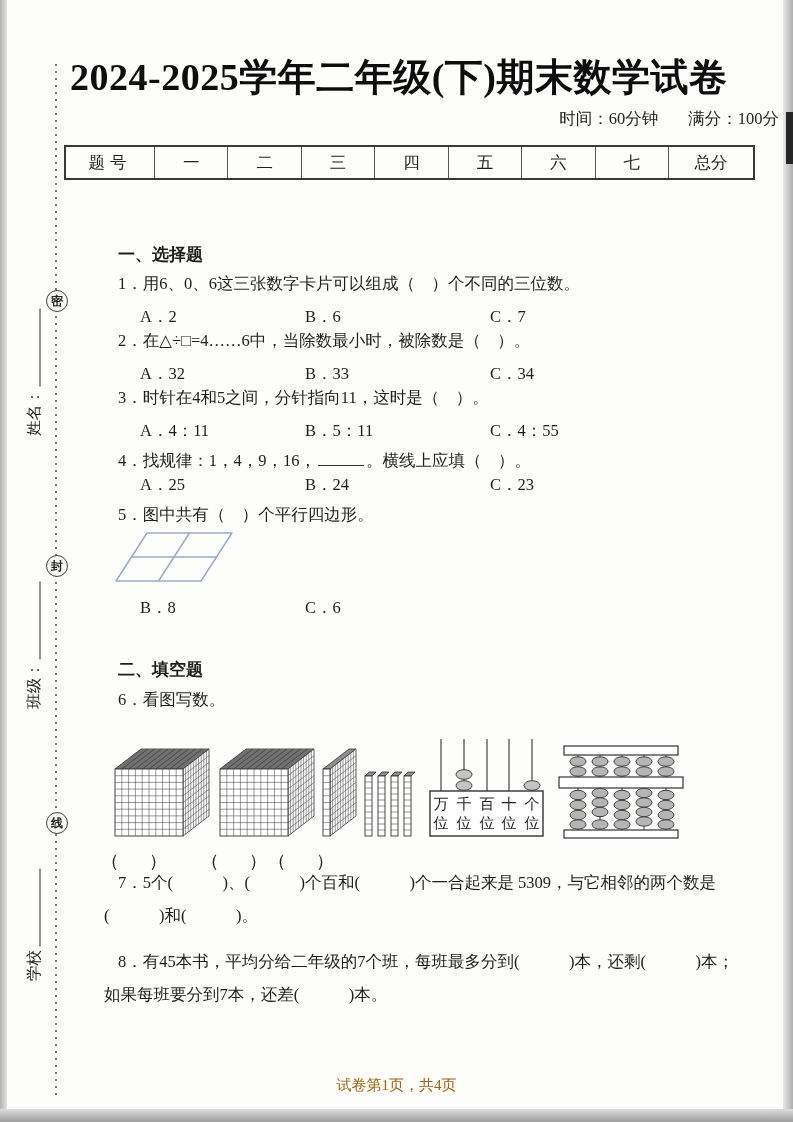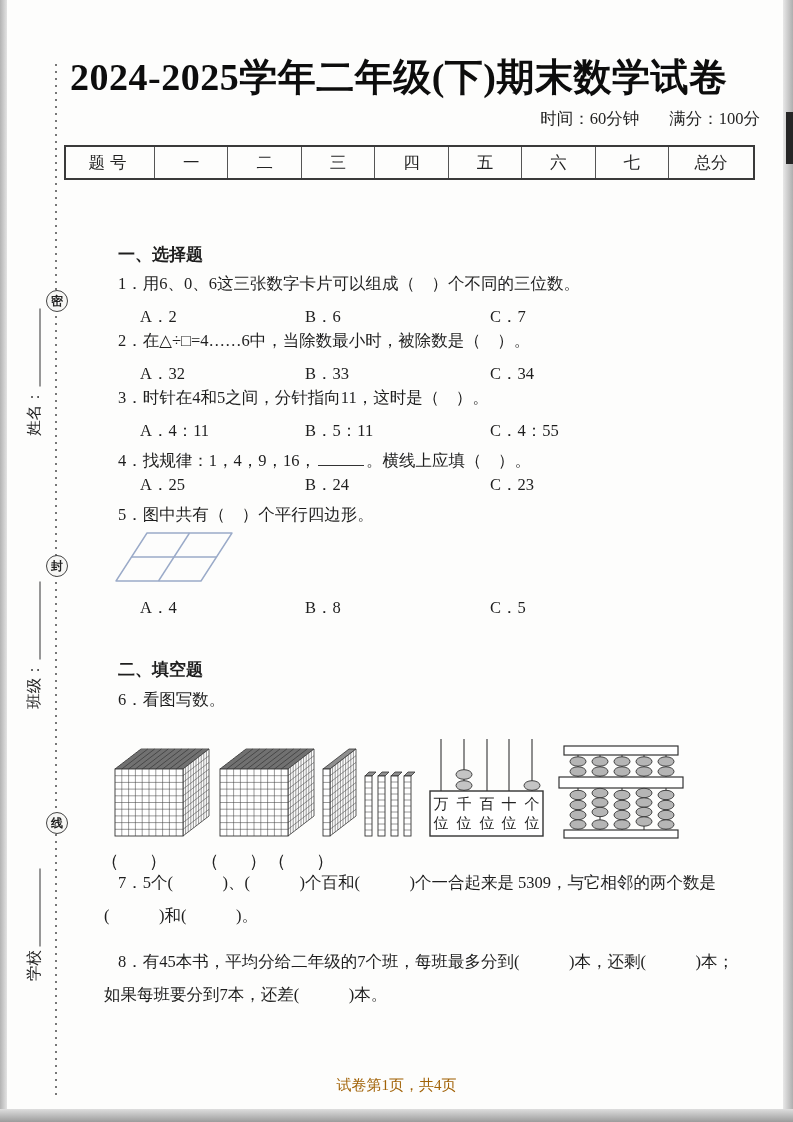--- a/index.html
+++ b/index.html
@@ -21,21 +21,21 @@
     background:repeating-linear-gradient(#777 0 2px,transparent 2px 7px);}
   .seal-char{position:absolute;left:46px;width:20px;height:20px;border:1.5px solid #444;border-radius:50%;
     background:#f7f7f5;font-size:12px;line-height:20px;text-align:center;font-weight:bold;color:#222;z-index:3;}
   .side-label{position:absolute;width:175px;height:22px;display:flex;align-items:center;justify-content:center;
     font-size:15.5px;color:#222;transform:rotate(-90deg);z-index:2;white-space:nowrap;}
   .side-label .slot{display:inline-block;width:78px;height:12px;border-bottom:1.3px solid #333;margin-left:3px;}
 
   
   .title{position:absolute;top:52px;left:70px;width:690px;text-align:left;
     font-size:38px;font-weight:700;letter-spacing:.5px;color:#0d0d0d;white-space:nowrap;}
-  .meta{position:absolute;top:108px;left:0;width:760px;text-align:right;font-size:16.5px;color:#222;}
+  .meta{position:absolute;top:108px;left:0;width:760px;text-align:right;font-size:16.5px;color:#222;padding-left:19px;}
   .meta span{margin-left:26px;}
 
   
   table.score{position:absolute;top:145px;left:64px;width:691px;border-collapse:collapse;
     border:2.4px solid #3a3a3a;table-layout:fixed;}
   table.score td{border:1.2px solid #555;text-align:center;font-size:16.5px;color:#222;padding:0;}
   table.score tr.r1 td{height:31px;}
   table.score tr.r2 td{height:27px;}
   td.c-first{width:88px;letter-spacing:5px;}
   td.c-last{width:84px;}
@@ -143,23 +143,22 @@
 
   <div class="line mt6">5．图中共有（　）个平行四边形。</div>
   <div class="fig5">
     <svg id="fig5svg" width="145" height="62" viewBox="0 0 145 62">
         <polygon fill="none" stroke="#9aaac8" stroke-width="1.4" stroke-linejoin="round" points="35,6 120,6 89,54 4,54"></polygon>
         <line fill="none" stroke="#9aaac8" stroke-width="1.4" stroke-linejoin="round" x1="19.5" y1="30" x2="104.5" y2="30"></line>
         <line fill="none" stroke="#9aaac8" stroke-width="1.4" stroke-linejoin="round" x1="77.5" y1="6" x2="46.5" y2="54"></line>
       </svg>
   </div>
   <div class="opts mt7">
-    <span>A．4</span>
     <span>B．8</span>
-    <span>C．5</span>
+    <span>C．6</span>
   </div>
 
   <div class="line sec mt38">二、填空题</div>
   <div class="line mt6">6．看图写数。</div>
 
   <div class="fig6wrap">
     <svg id="fig6svg" width="600" height="112" viewBox="0 0 600 112">
         <g>
           <polygon points="15,38 41,18 109,18 83,38" fill="#8f8f8f" stroke="#333" stroke-width="0.8"></polygon>
           <line x1="17.6" y1="36" x2="85.6" y2="36" stroke="#2c2c2c" stroke-width="0.6"></line>

